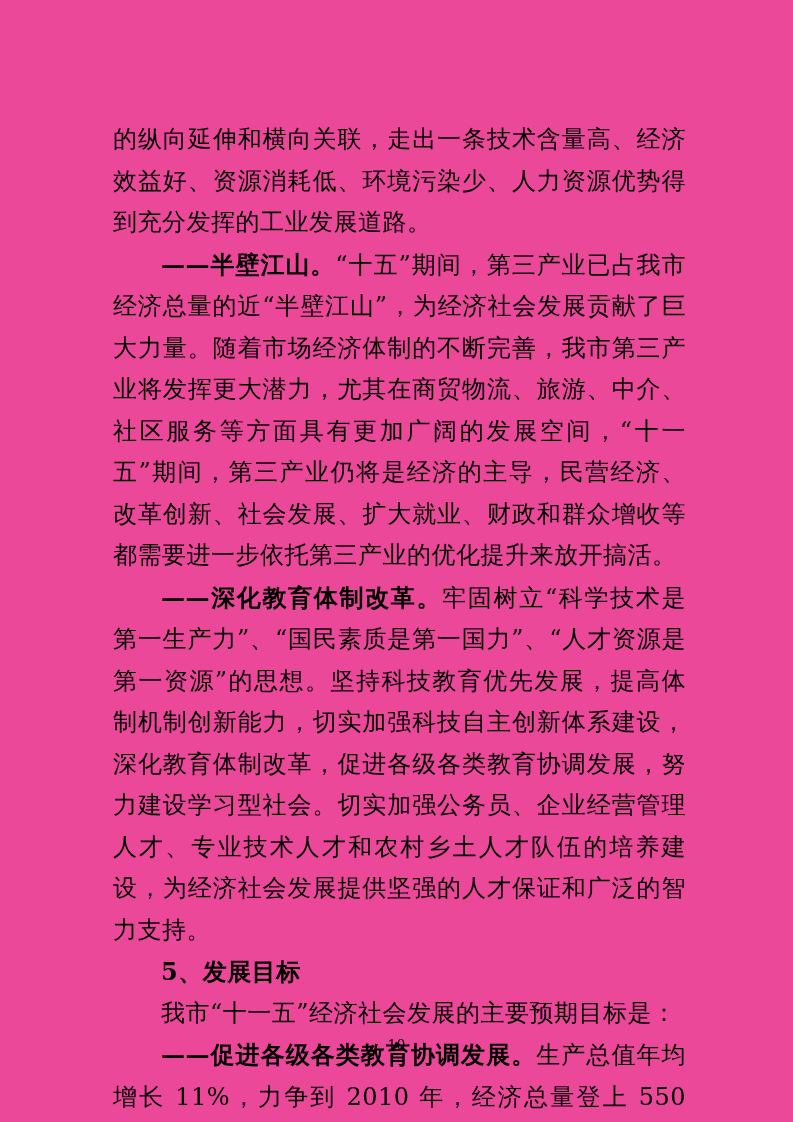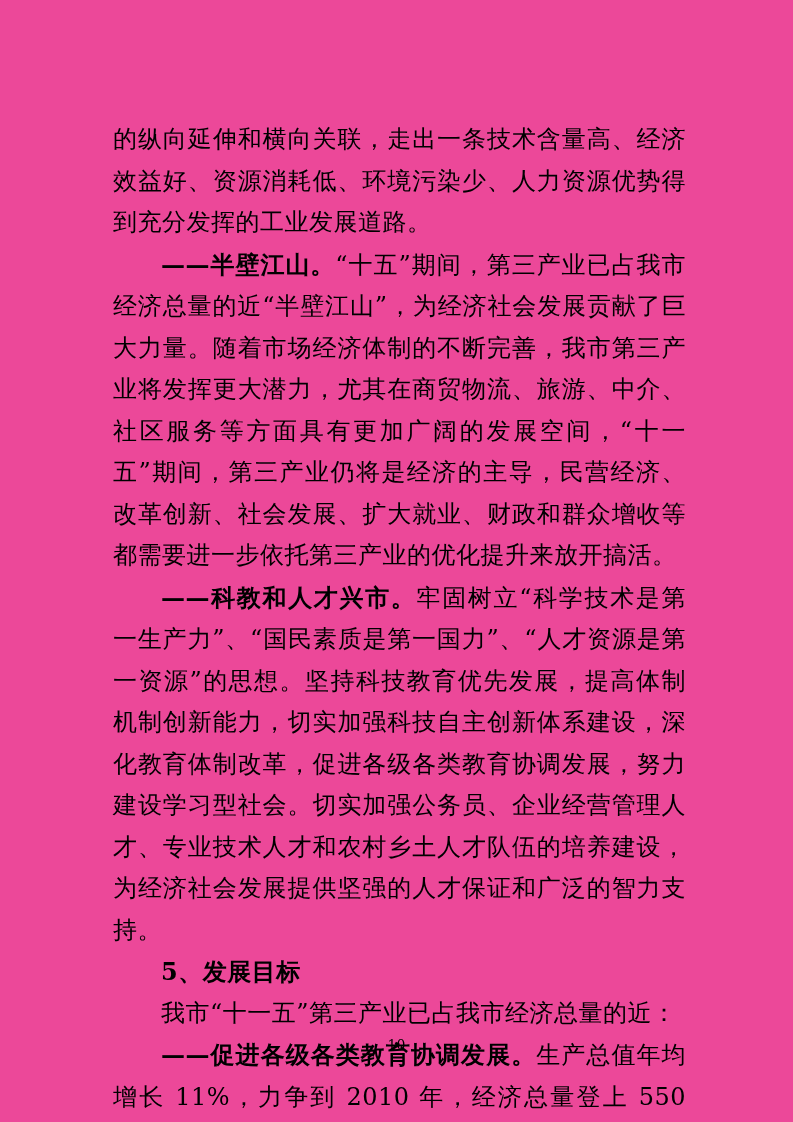--- a/index.html
+++ b/index.html
@@ -56,25 +56,25 @@
 </head>
 <body>
 
 <div class="page">
   <div class="content">
 
     <p class="para continuation"><span>的纵向延伸和横向关联，走出一条技术含量高、经济效益好、资源消耗低、环境污染少、人力资源优势得到充分发挥的工业发展道路。</span></p>
 
     <p class="para"><span class="lead">——半壁江山。</span><span>“十五”期间，第三产业已占我市经济总量的近“半壁江山”，为经济社会发展贡献了巨大力量。随着市场经济体制的不断完善，我市第三产业将发挥更大潜力，尤其在商贸物流、旅游、中介、社区服务等方面具有更加广阔的发展空间，“十一五”期间，第三产业仍将是经济的主导，民营经济、改革创新、社会发展、扩大就业、财政和群众增收等都需要进一步依托第三产业的优化提升来放开搞活。</span></p>
 
-    <p class="para"><span class="lead">——科教和人才兴市。</span><span>牢固树立“科学技术是第一生产力”、“国民素质是第一国力”、“人才资源是第一资源”的思想。坚持科技教育优先发展，提高体制机制创新能力，切实加强科技自主创新体系建设，深化教育体制改革，促进各级各类教育协调发展，努力建设学习型社会。切实加强公务员、企业经营管理人才、专业技术人才和农村乡土人才队伍的培养建设，为经济社会发展提供坚强的人才保证和广泛的智力支持。</span></p>
+    <p class="para"><span class="lead">——深化教育体制改革。</span><span>牢固树立“科学技术是第一生产力”、“国民素质是第一国力”、“人才资源是第一资源”的思想。坚持科技教育优先发展，提高体制机制创新能力，切实加强科技自主创新体系建设，深化教育体制改革，促进各级各类教育协调发展，努力建设学习型社会。切实加强公务员、企业经营管理人才、专业技术人才和农村乡土人才队伍的培养建设，为经济社会发展提供坚强的人才保证和广泛的智力支持。</span></p>
 
     <p class="para heading"><span>5、发展目标</span></p>
 
-    <p class="para"><span>我市“十一五”第三产业已占我市经济总量的近：</span></p>
+    <p class="para"><span>我市“十一五”经济社会发展的主要预期目标是：</span></p>
 
     <p class="para"><span class="lead">——促进各级各类教育协调发展。</span><span>生产总值年均增长 11%，力争到 2010 年，经济总量登上 550 亿元的台阶，按常住人口计算，人均超过 12000 元；财政总收入年均增长 11%左右，力争</span></p>
 
   </div>
 
   <div class="footer">
     <span class="page-number">10</span>
   </div>
 </div>
 

